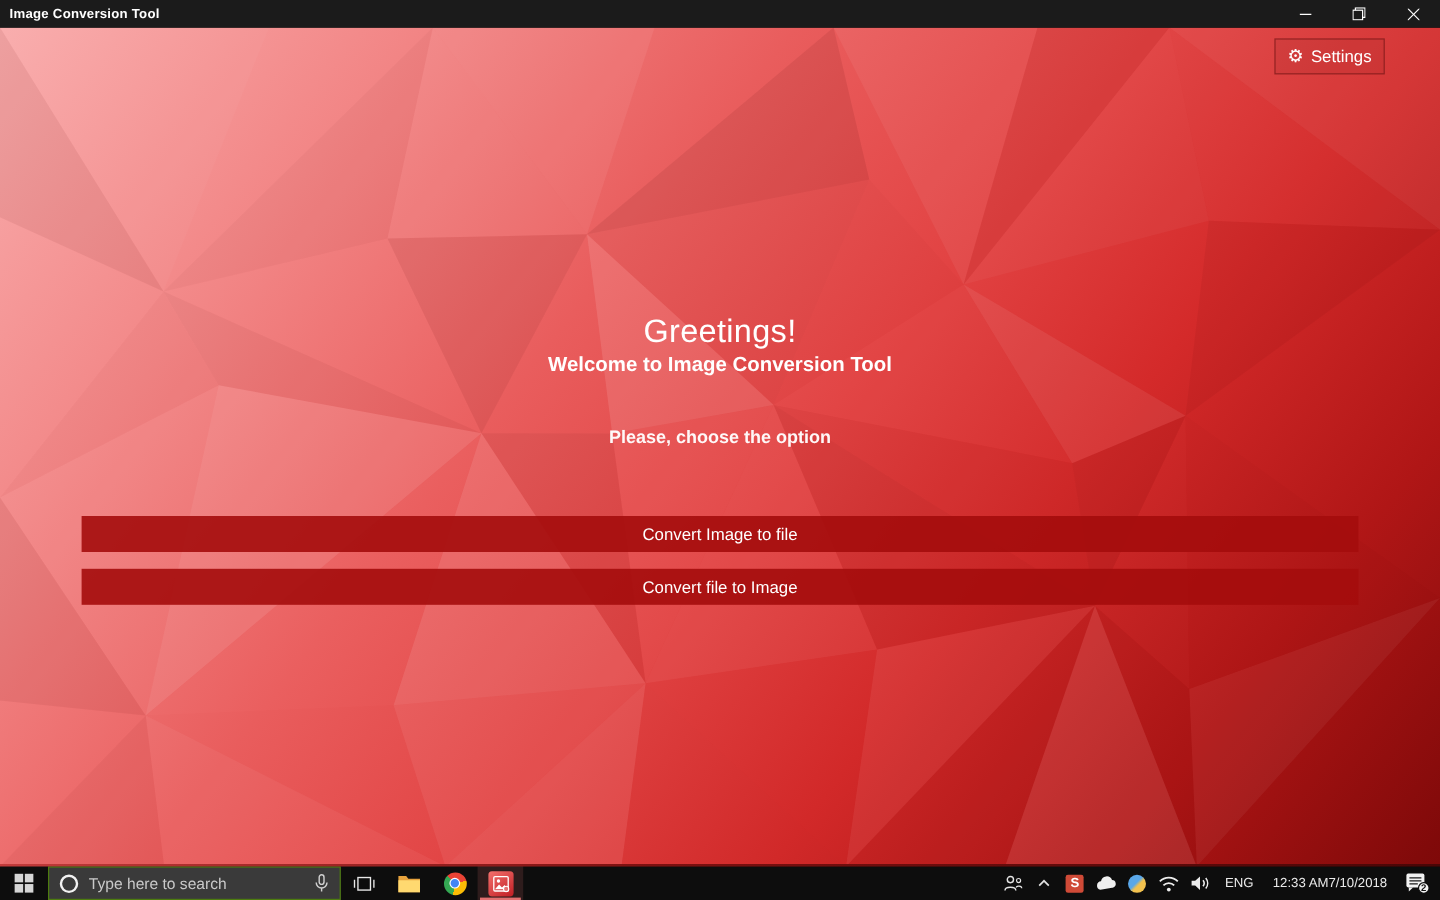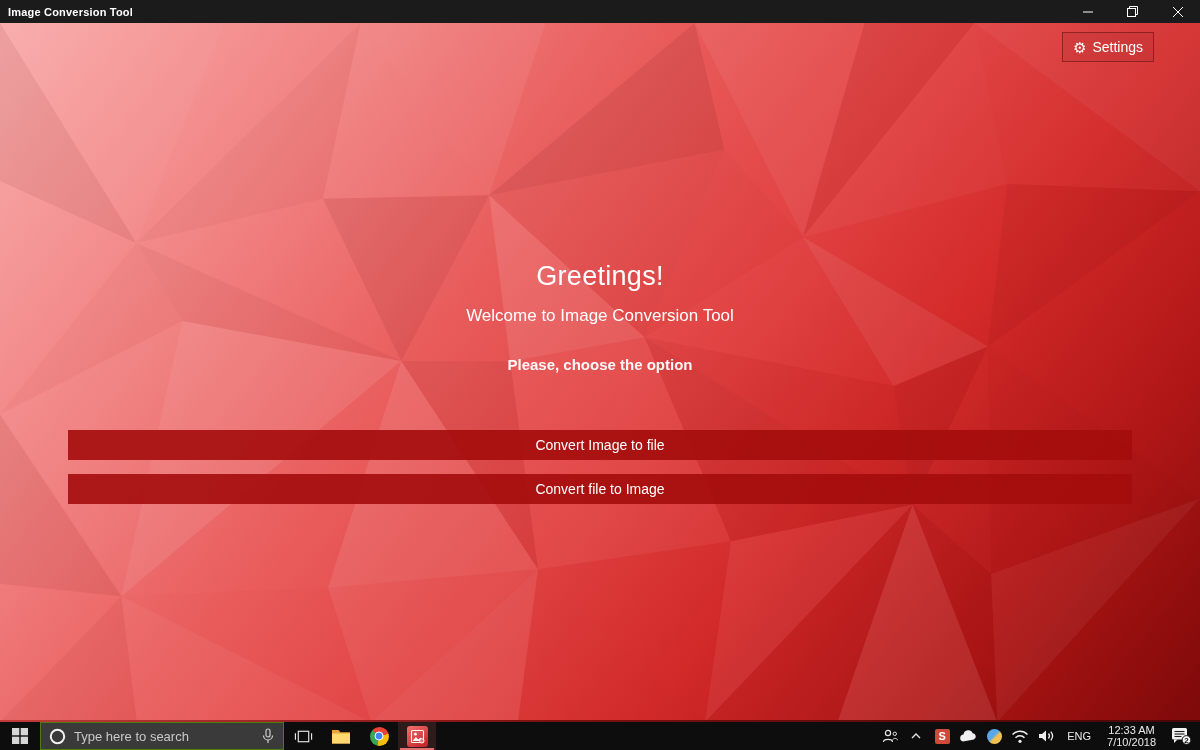--- a/index.html
+++ b/index.html
@@ -19,21 +19,21 @@
   #poly-mesh { position:absolute; inset:0; width:100%; height:100%; }
 
   .settings-btn { position:absolute; top:9px; right:46px; width:92px; height:30px;
     display:flex; align-items:center; justify-content:center; gap:6px;
     background:rgba(120,20,20,.10); border:1px solid rgba(125,25,25,.75); color:#fff; cursor:pointer; }
   .settings-btn .gear { font-size:15px; line-height:1; color:#fff; }
   .settings-btn .lbl { font-size:14px; }
 
   .hero { position:absolute; left:0; right:0; top:238px; text-align:center; color:#fff; }
   .hero h1 { font-size:27px; font-weight:400; letter-spacing:.3px; }
-  .hero h2 { font-size:17px; font-weight:400; margin-top:14px; }
+  .hero h2 { font-size:17px; font-weight:700; margin-top:2px; }
   .prompt { position:absolute; left:0; right:0; top:333px; text-align:center; color:rgba(255,255,255,.96); font-size:15px; font-weight:700; }
 
   .convert-btn { position:absolute; left:68px; width:1064px; height:30px; border:none; cursor:pointer;
     background:rgba(164,12,12,.90); color:#fff; font-size:14px; font-family:"Liberation Sans",sans-serif; }
   .convert-btn.first  { top:407px; }
   .convert-btn.second { top:451px; }
 
   
   .taskbar { position:absolute; left:0; right:0; bottom:0; height:28px; background:#0d0d0d; display:flex; align-items:stretch; z-index:40; }
   .taskbar::before { content:""; position:absolute; top:-2px; left:0; right:0; height:2px;
@@ -52,21 +52,21 @@
     background:#4285f4; border:1.5px solid #fff; border-radius:50%; }
   .ict-tile { width:21px; height:21px; border-radius:3px; background:linear-gradient(145deg,#f4716d,#c11e24);
     display:flex; align-items:center; justify-content:center; }
 
   .tray { margin-left:auto; display:flex; align-items:center; gap:4px; padding-right:4px; }
   .tray-ic { display:flex; align-items:center; justify-content:center; width:22px; height:28px; cursor:pointer; }
   .s-tile { width:15px; height:15px; border-radius:2px; background:#cf4a37; color:#fff; font-size:11px; font-weight:700;
     display:flex; align-items:center; justify-content:center; }
   .weather-ball { width:15px; height:15px; border-radius:50%; background:linear-gradient(135deg,#5aa7e8 45%,#f2c14e 58%); }
   .lang { color:#eaeaea; font-size:11px; padding:0 6px; display:flex; align-items:center; cursor:pointer; }
-  .clock { display:flex; flex-direction:column; align-items:center; justify-content:flex-start; color:#eaeaea; font-size:11px; line-height:12px; padding:0 6px; cursor:pointer; }
+  .clock { display:flex; flex-direction:row; align-items:center; justify-content:flex-start; color:#eaeaea; font-size:11px; line-height:12px; padding:0 6px; cursor:pointer; }
 </style>
 </head>
 <body>
 
 <div class="screen">
 
   <div class="titlebar">
     <span class="titlebar-title">Image Conversion Tool</span>
     <div class="win-controls">
       <div class="win-btn">

